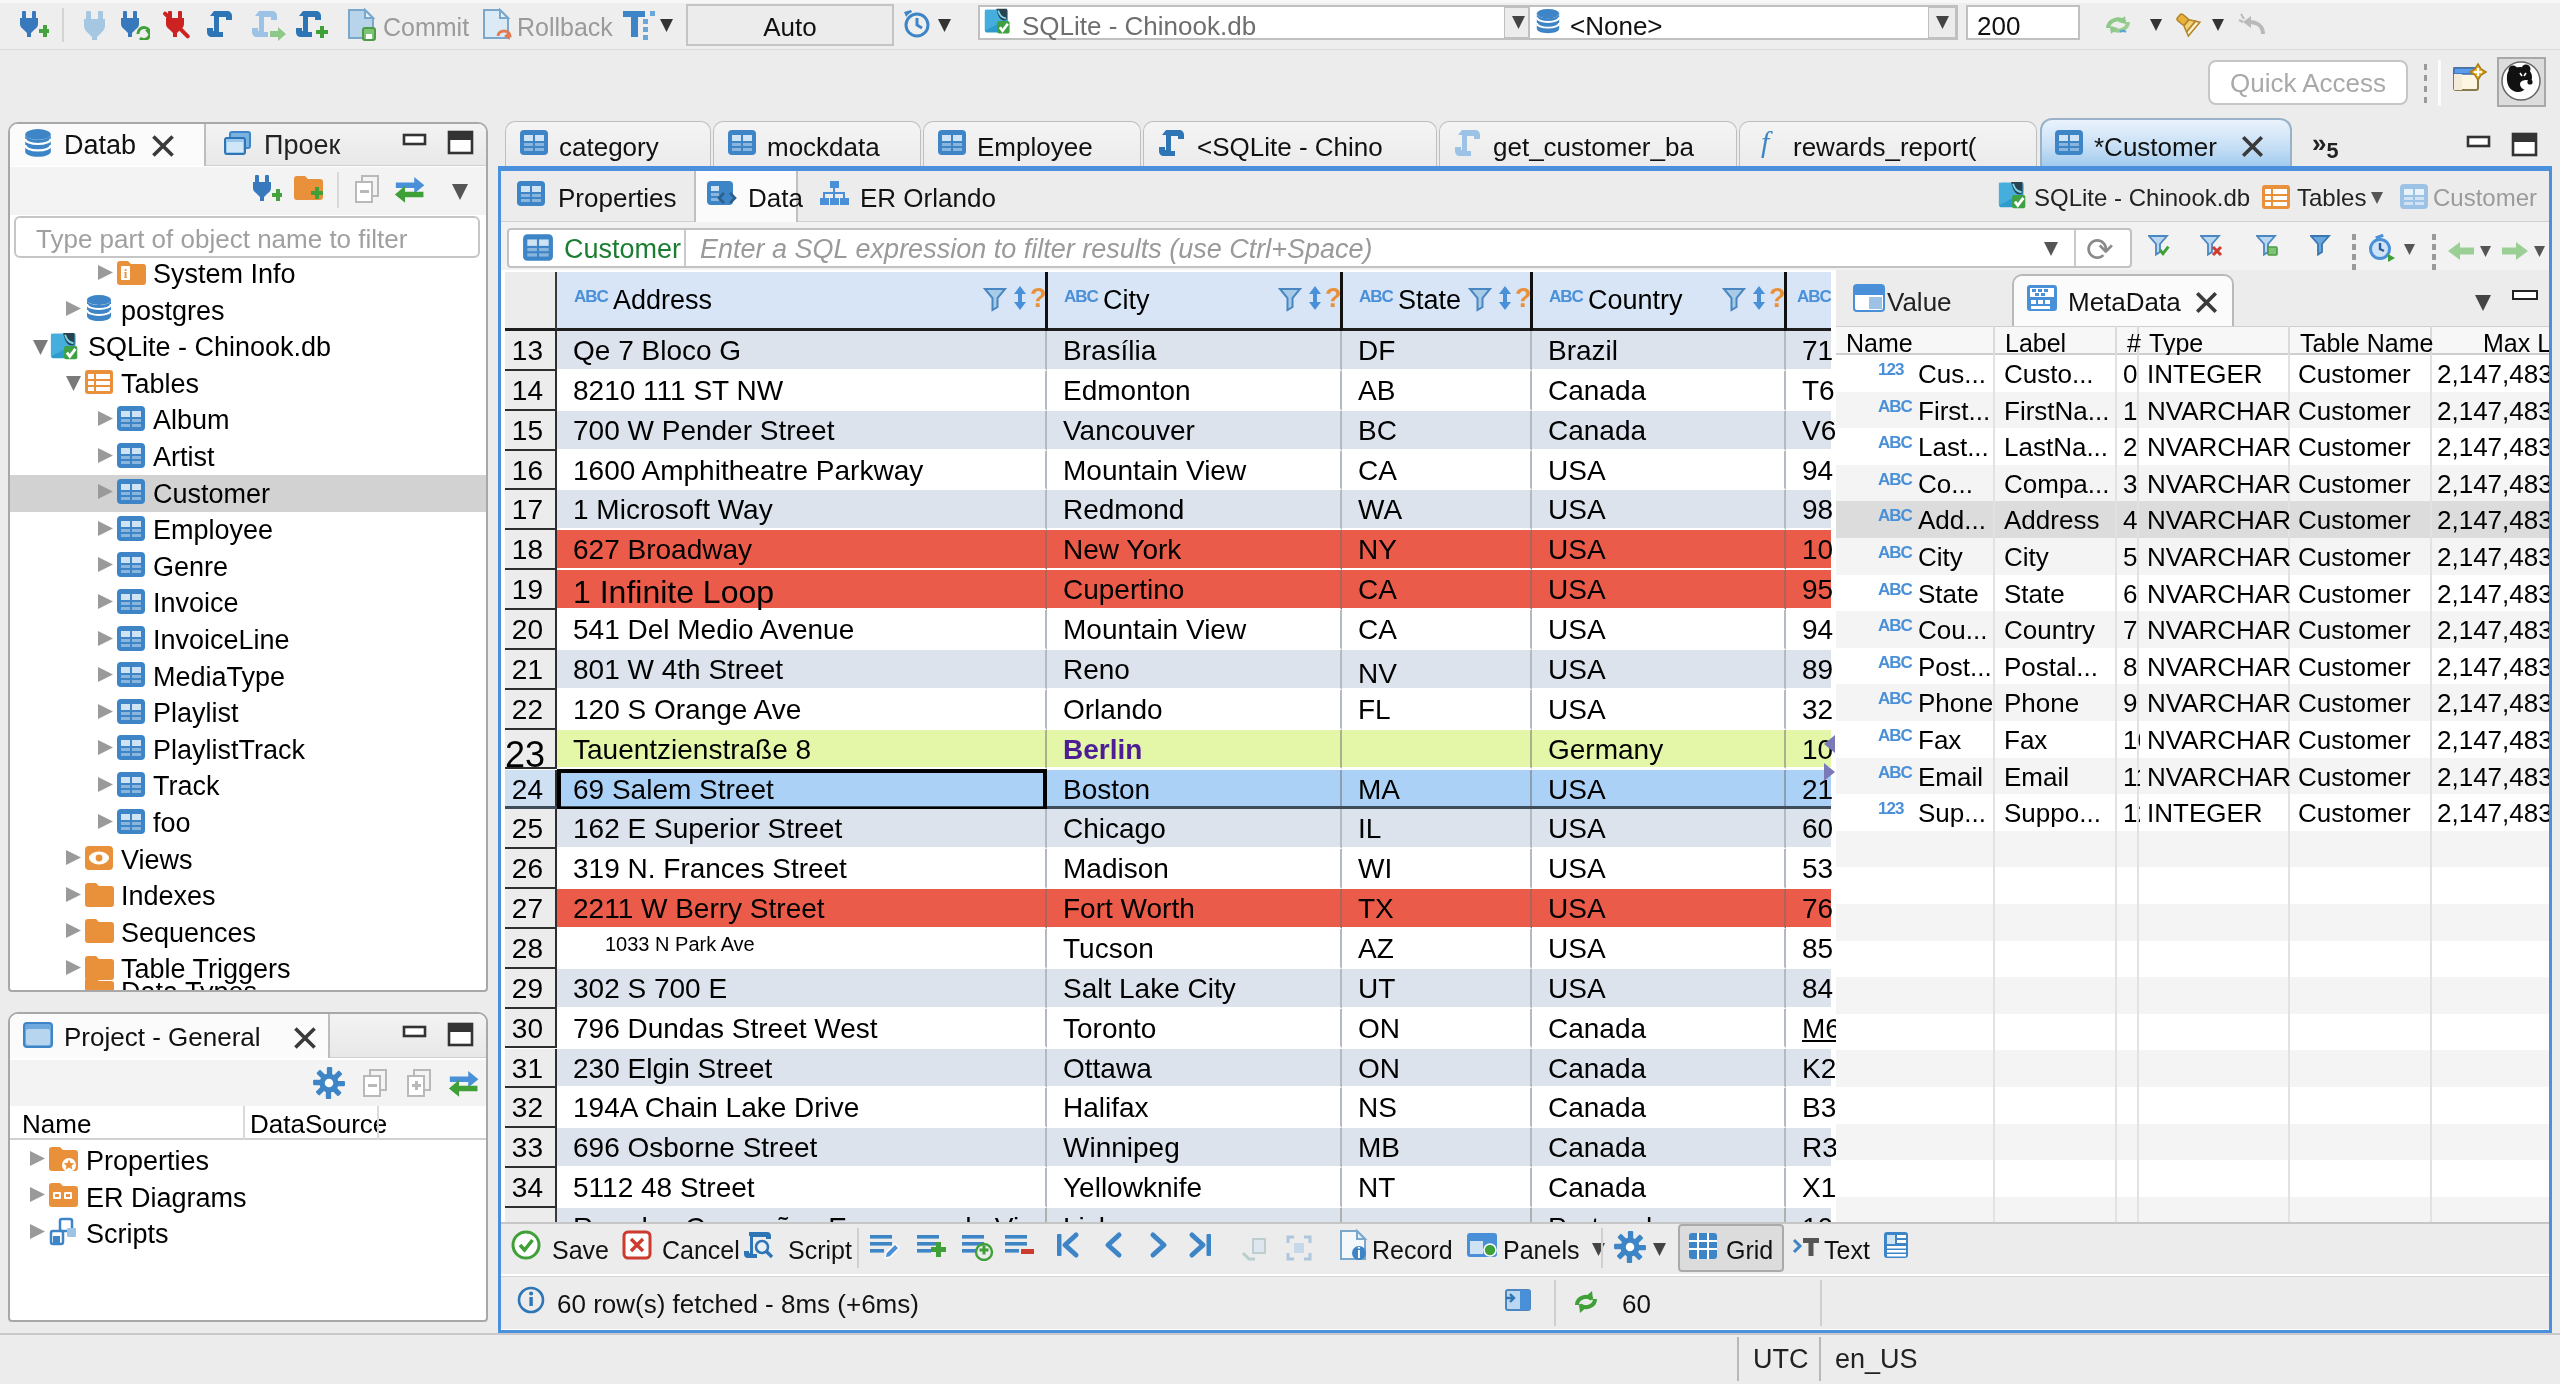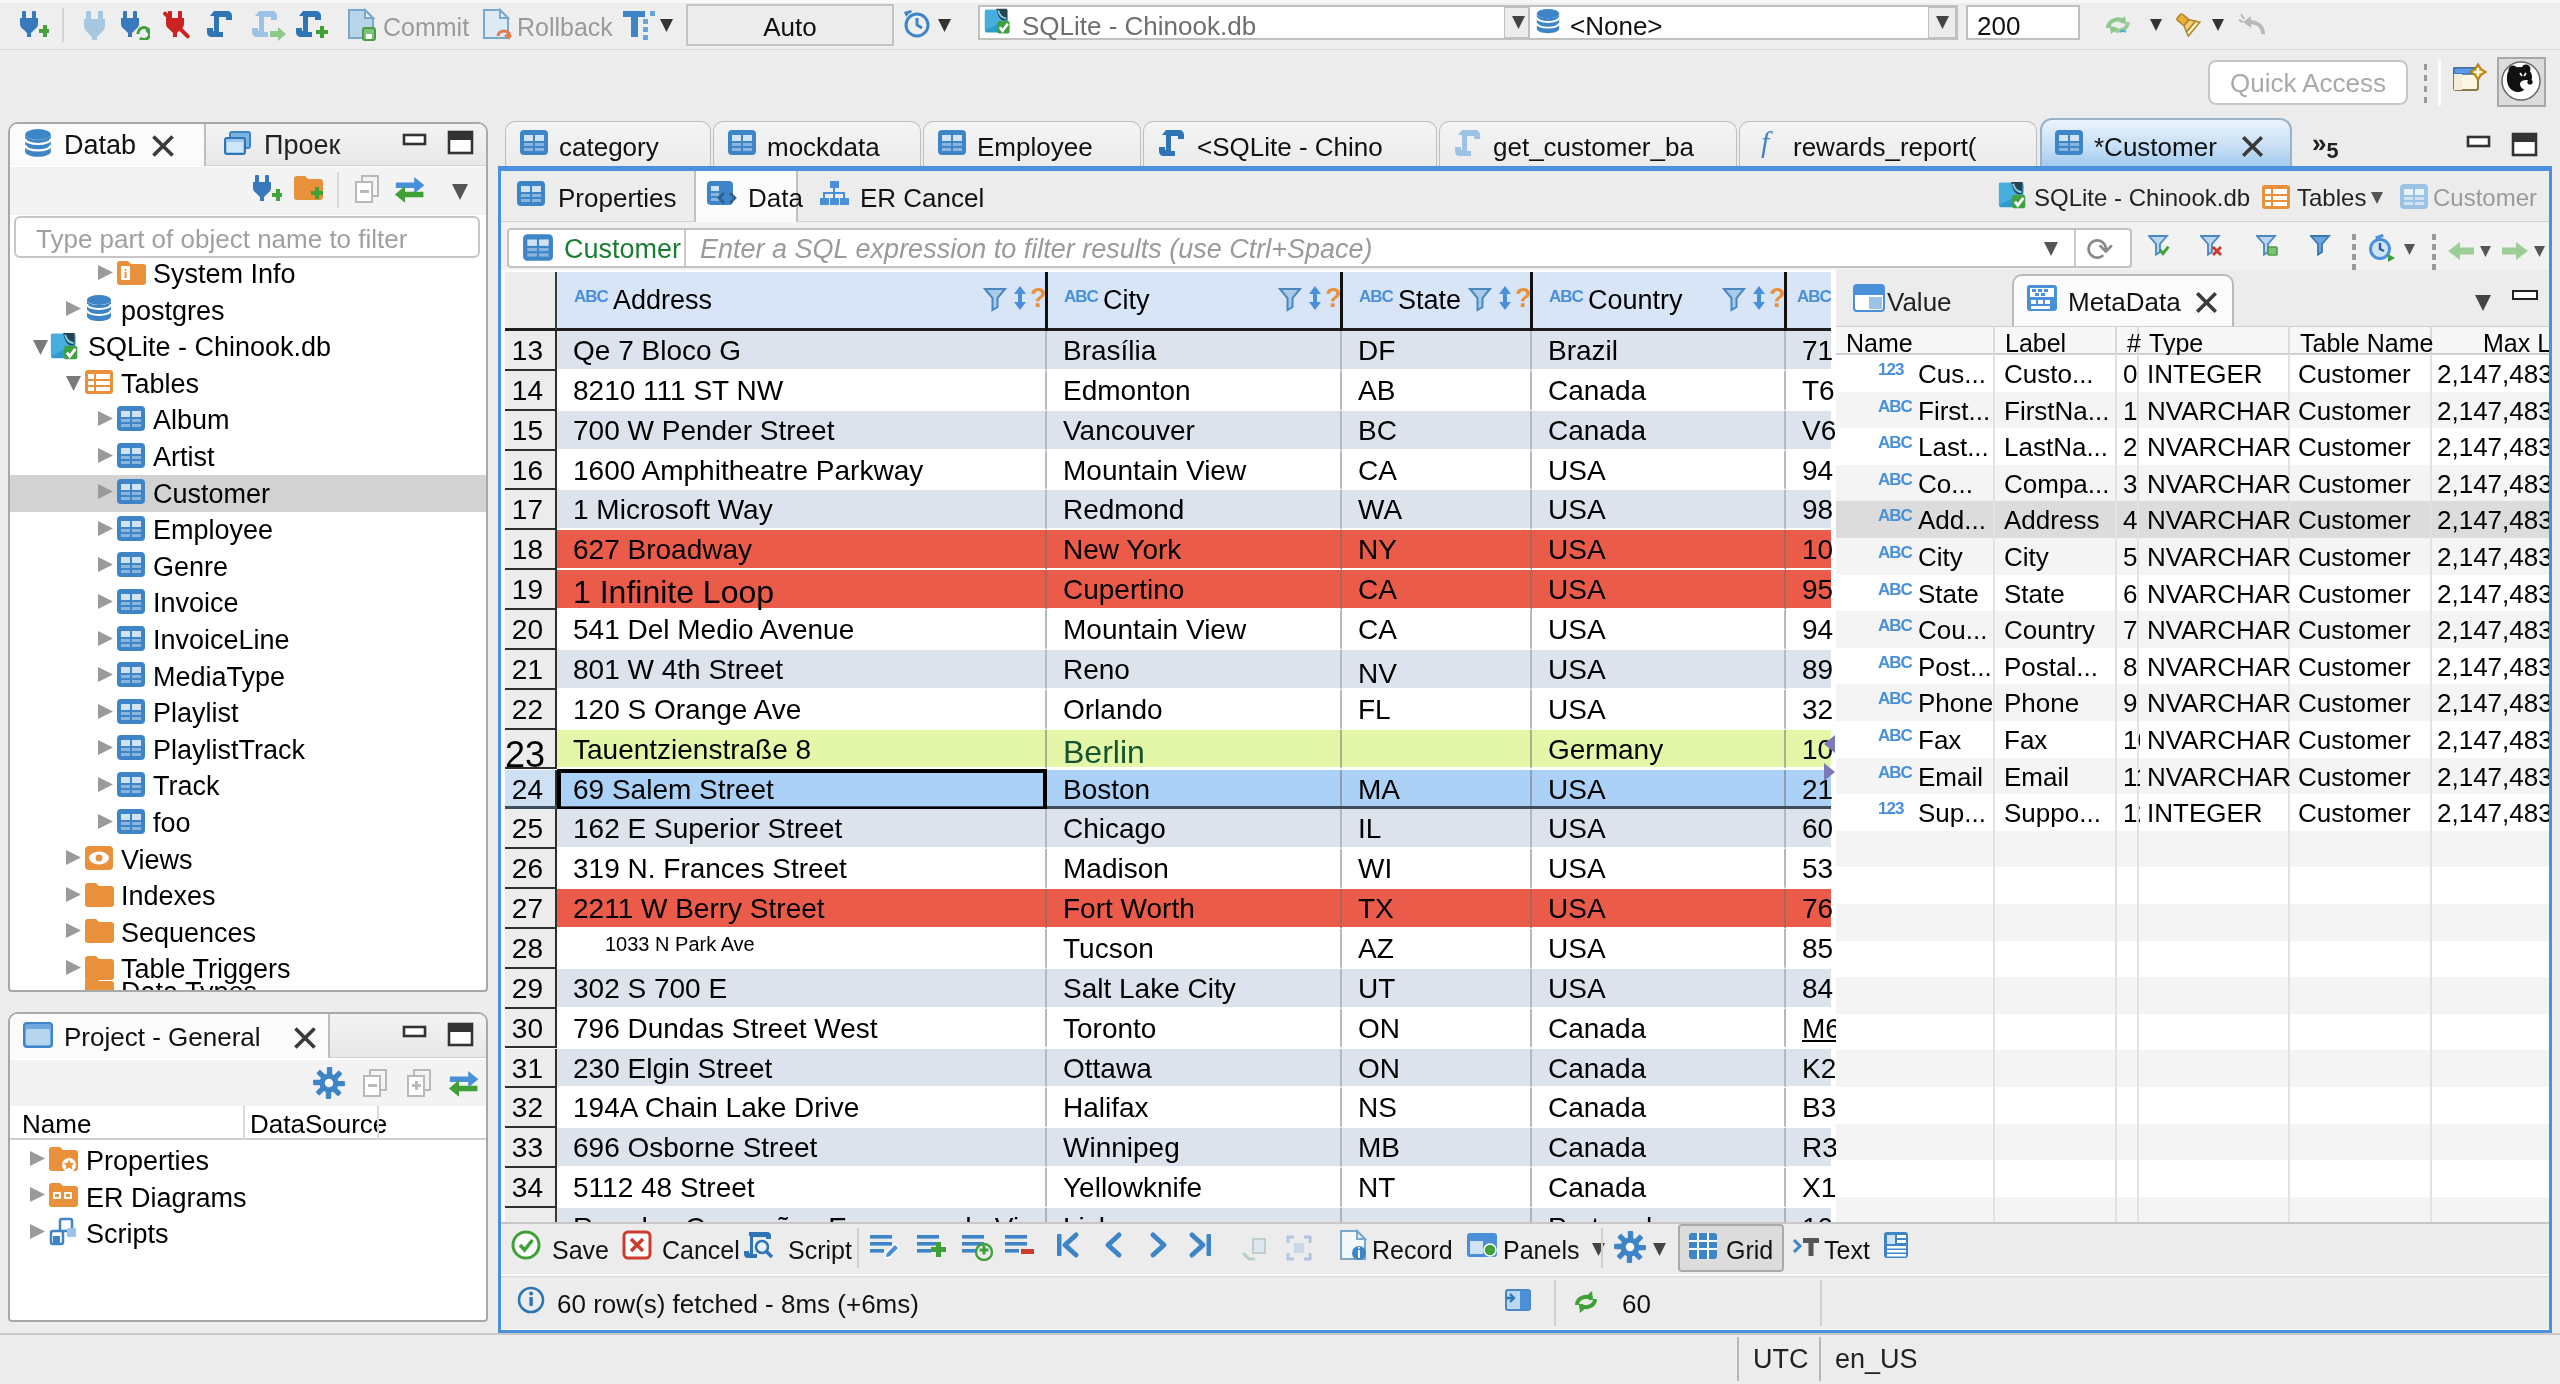--- a/index.html
+++ b/index.html
@@ -887,21 +887,21 @@
 <div class="ab txt" style="left:748px;top:183px;font-size:26px;color:#111;">Data</div>
 <div class="ab" style="left:818px;top:179px;">
     <svg width="32" height="30" viewBox="0 0 32 30">
       <rect x="12" y="2" width="9" height="7" fill="#4a90d8"></rect>
       <rect x="2" y="19" width="9" height="7" fill="#4a90d8"></rect>
       <rect x="12" y="19" width="9" height="7" fill="#4a90d8"></rect>
       <rect x="22" y="19" width="9" height="7" fill="#4a90d8"></rect>
       <path d="M16 9 v5 M6 19 v-5 h20 v5 M16 14 v5" stroke="#4a90d8" stroke-width="2" fill="none"></path>
     </svg>
   </div>
-<div class="ab txt" style="left:860px;top:183px;font-size:26px;color:#111;">ER Cancel</div>
+<div class="ab txt" style="left:860px;top:183px;font-size:26px;color:#111;">ER Orlando</div>
 <div class="ab" style="left:1998px;top:180px;">
     <svg width="32" height="32" viewBox="0 0 32 32">
       <g transform="scale(0.9411764705882353)">
         <rect x="1" y="3" width="26" height="26" rx="3" fill="#2d9ccc"></rect>
         <path d="M1 3 h26 v10 l-26 14 z" fill="#45aedd"></path>
         <path d="M14 2 l12 0 0 12 c-6 4 -10 -2 -12 -12z" fill="#28424e"></path>
         <path d="M16 4 c2 6 4 8 9 9" stroke="#7fd4e8" stroke-width="2" fill="none"></path>
         <rect x="15" y="16" width="14" height="14" rx="2" fill="#3fa142"></rect>
         <path d="M18 23 l3 4 6 -8" stroke="#fff" stroke-width="3" fill="none"></path>
       </g>
@@ -1219,21 +1219,21 @@
 <div class="ab txt" style="left:1358px;top:693.7px;font-size:28px;color:#000;">FL</div>
 <div class="ab" style="left:1532px;top:689.7px;width:254px;height:39.9px;background:#ffffff;border-right:2px solid #b3bac2;border-bottom:2px solid #fff;overflow:hidden;"></div>
 <div class="ab txt" style="left:1548px;top:693.7px;font-size:28px;color:#000;">USA</div>
 <div class="ab" style="left:1786px;top:689.7px;width:45px;height:39.9px;background:#ffffff;border-bottom:2px solid #fff;overflow:hidden;"></div>
 <div class="ab txt" style="left:1802px;top:693.7px;font-size:28px;color:#000;">32</div>
 <div class="ab" style="left:505px;top:729.6px;width:52px;height:39.9px;background:#ececec;border-right:2px solid #2e2e2e;border-bottom:2px solid #2e2e2e;"></div>
 <div class="ab txt" style="left:505px;top:733.6px;width:38px;text-align:left;font-size:36px;color:#000;">23</div>
 <div class="ab" style="left:557px;top:729.6px;width:490px;height:39.9px;background:#e4f6a8;border-right:2px solid rgba(110,110,110,0.5);border-bottom:2px solid #fff;overflow:hidden;"></div>
 <div class="ab txt" style="left:573px;top:733.6px;font-size:28px;color:#000;">Tauentzienstraße 8</div>
 <div class="ab" style="left:1047px;top:729.6px;width:295px;height:39.9px;background:#e4f6a8;border-right:2px solid rgba(110,110,110,0.5);border-bottom:2px solid #fff;overflow:hidden;"></div>
-<div class="ab txt" style="left:1063px;top:733.6px;font-size:32px;color:#14532d;">Berlin</div>
+<div class="ab txt" style="left:1063px;top:733.6px;font-size:28px;color:#4c1d95;font-weight:bold;">Berlin</div>
 <div class="ab" style="left:1342px;top:729.6px;width:190px;height:39.9px;background:#e4f6a8;border-right:2px solid rgba(110,110,110,0.5);border-bottom:2px solid #fff;overflow:hidden;"></div>
 <div class="ab txt" style="left:1358px;top:733.6px;font-size:28px;color:#000;"></div>
 <div class="ab" style="left:1532px;top:729.6px;width:254px;height:39.9px;background:#e4f6a8;border-right:2px solid rgba(110,110,110,0.5);border-bottom:2px solid #fff;overflow:hidden;"></div>
 <div class="ab txt" style="left:1548px;top:733.6px;font-size:28px;color:#000;">Germany</div>
 <div class="ab" style="left:1786px;top:729.6px;width:45px;height:39.9px;background:#e4f6a8;border-bottom:2px solid #fff;overflow:hidden;"></div>
 <div class="ab txt" style="left:1802px;top:733.6px;font-size:28px;color:#000;">10</div>
 <div class="ab" style="left:505px;top:769.5px;width:52px;height:39.9px;background:#cfe0f2;border-right:2px solid #2e2e2e;border-bottom:2px solid #2e2e2e;"></div>
 <div class="ab txt" style="left:505px;top:773.5px;width:38px;text-align:right;font-size:28px;color:#000;">24</div>
 <div class="ab" style="left:557px;top:769.5px;width:490px;height:39.9px;background:#abd2f6;border-right:2px solid rgba(110,110,110,0.5);border-bottom:2px solid #49565f;overflow:hidden;"></div>
 <div class="ab txt" style="left:573px;top:773.5px;font-size:28px;color:#000;">69 Salem Street</div>

